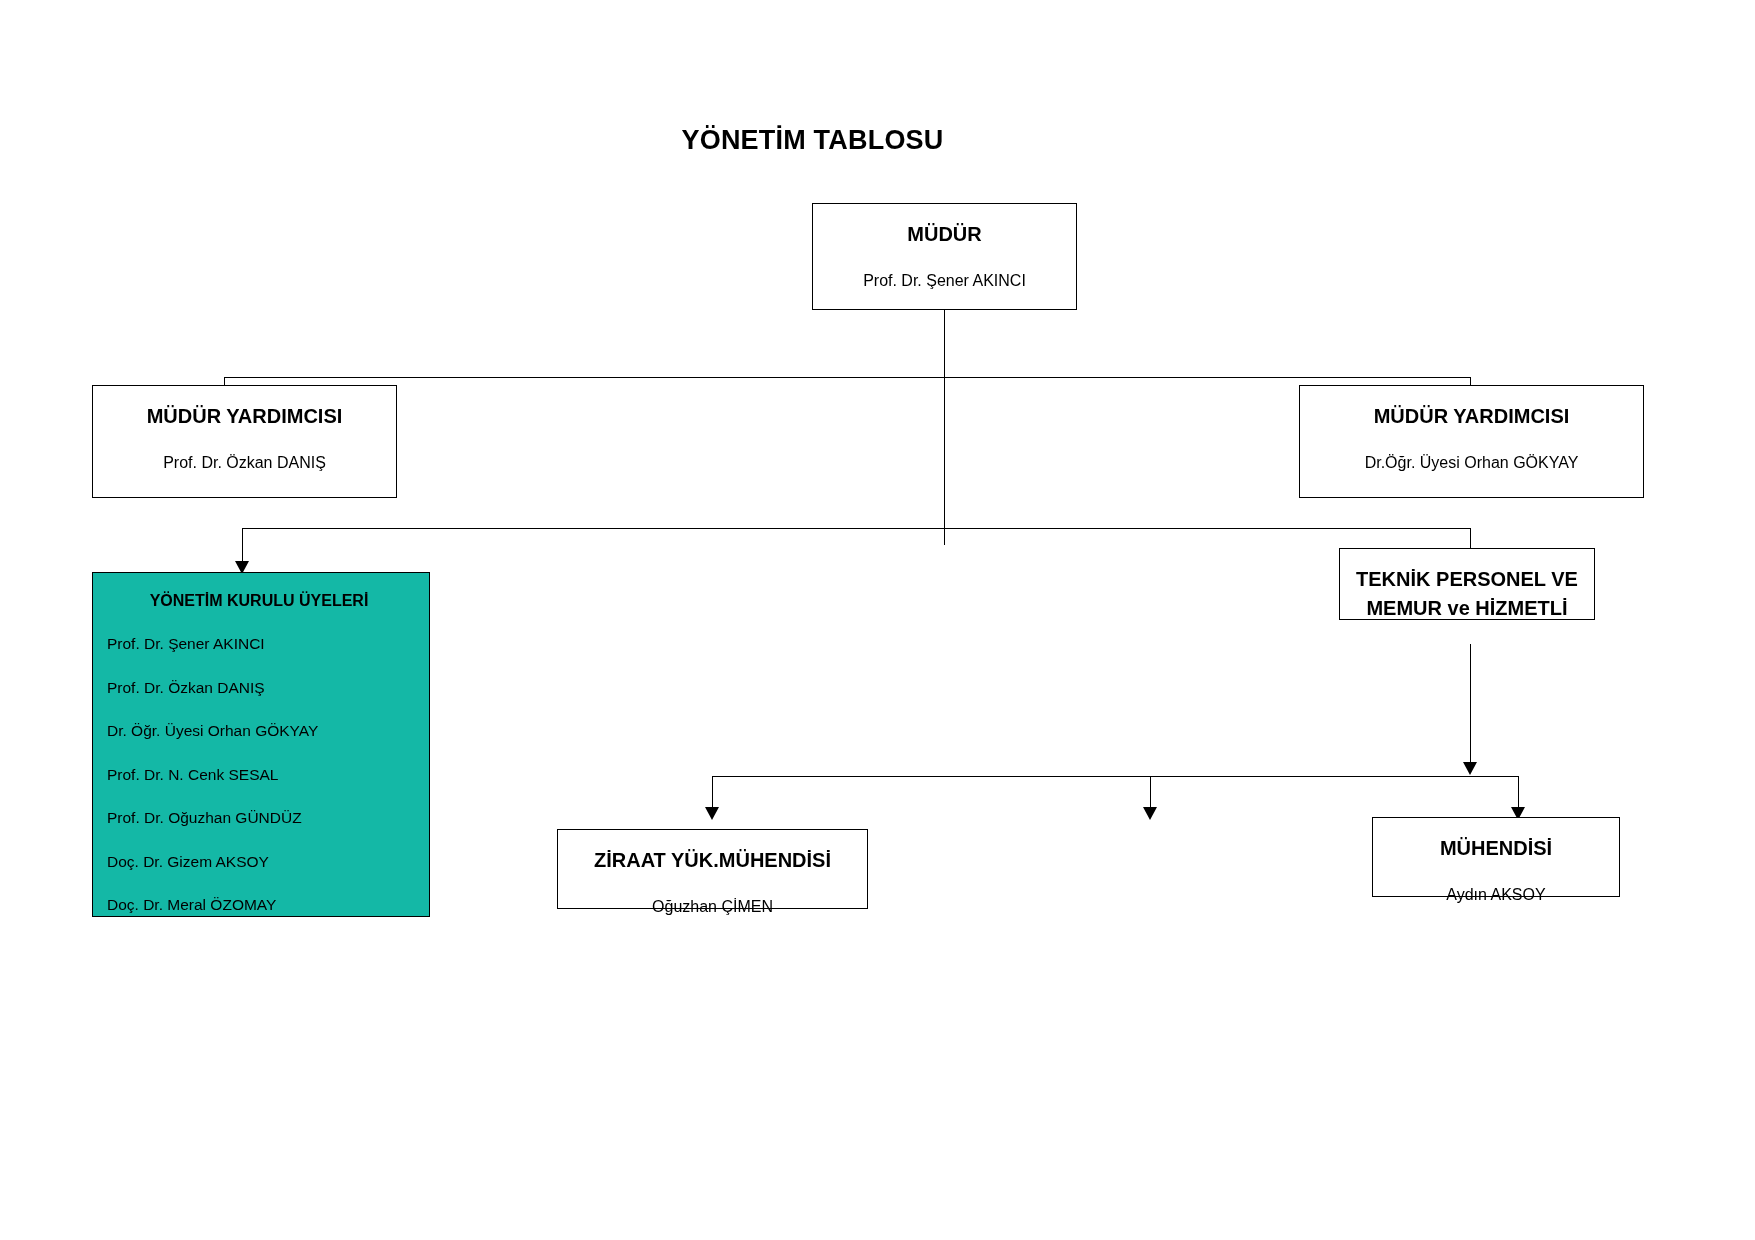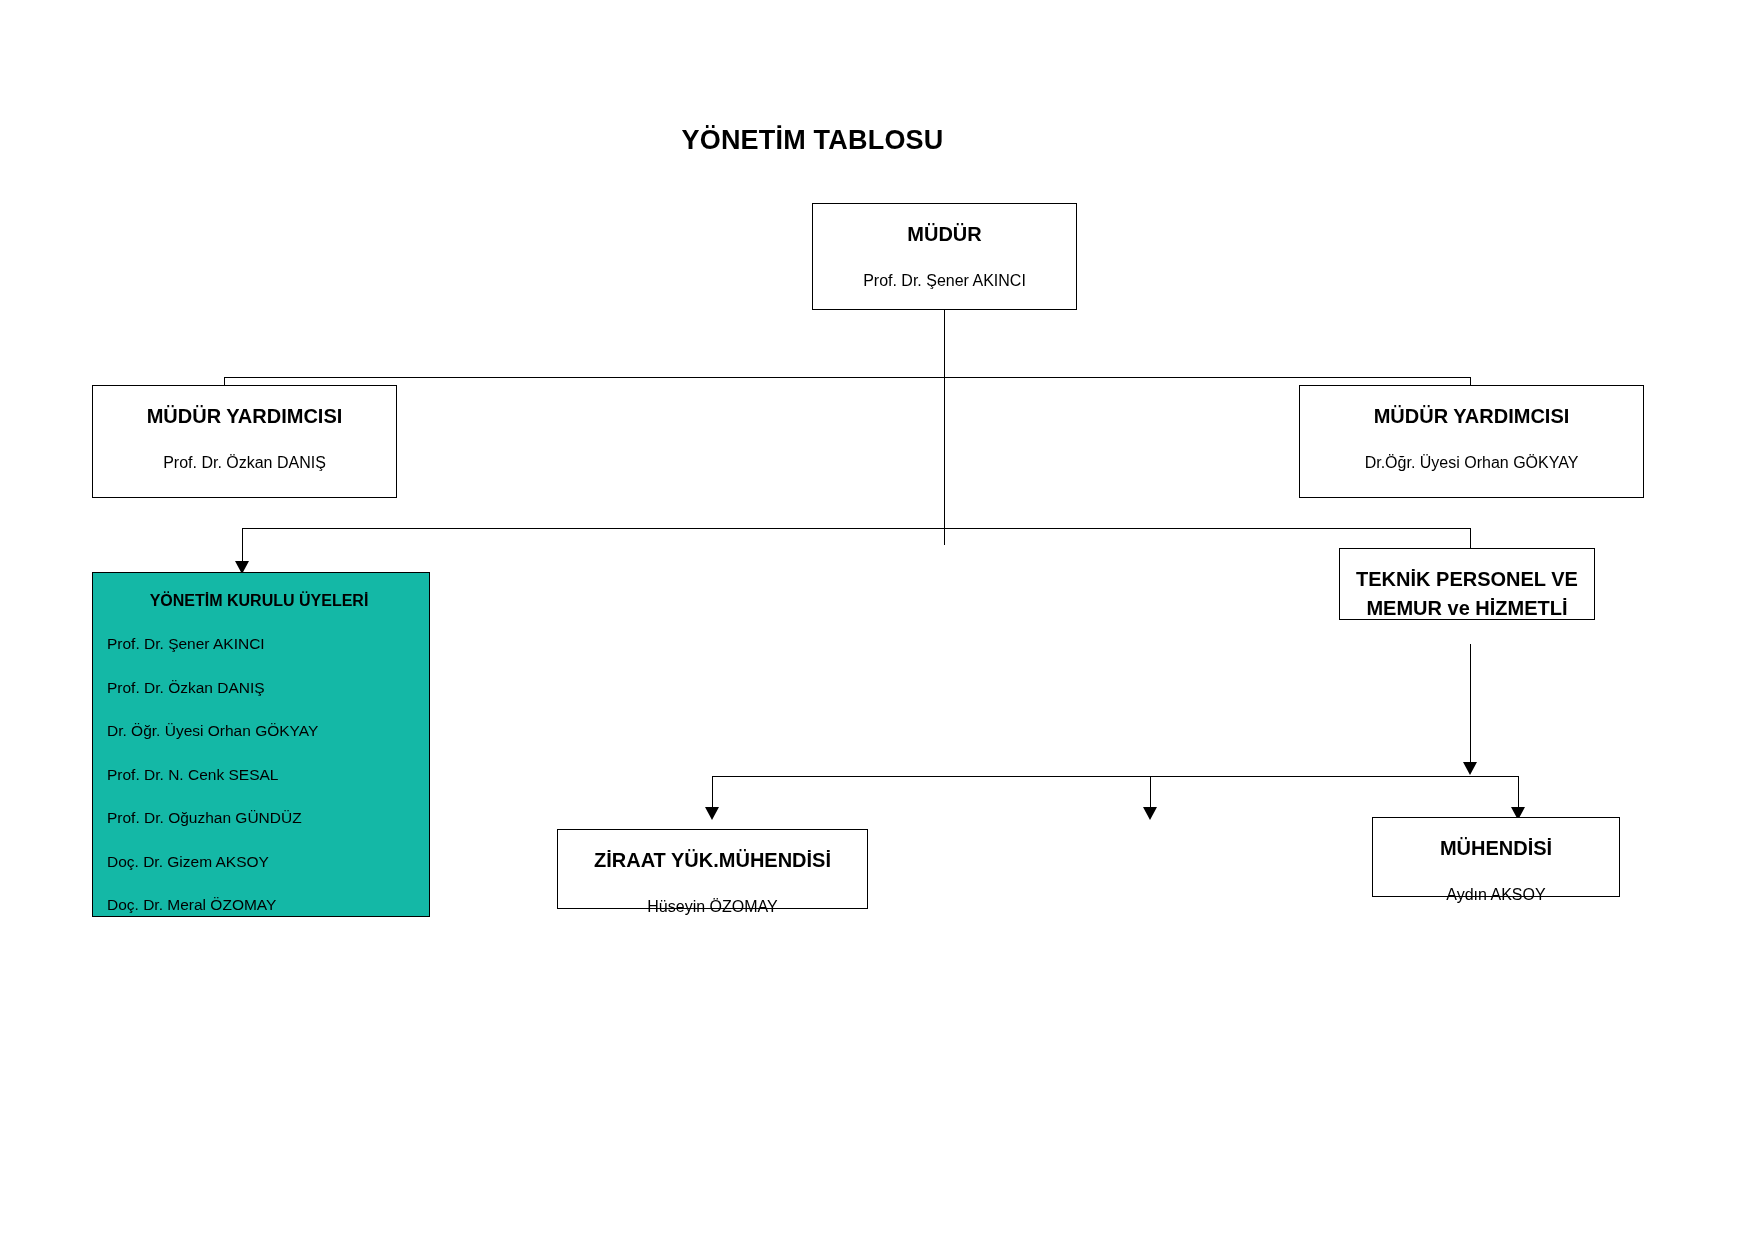--- a/index.html
+++ b/index.html
@@ -168,21 +168,21 @@
   <div class="arrow-down" style="left:705px; top:807px;"></div>
 
   <div class="vline" style="left:1150px; top:776px; height:33px;"></div>
   <div class="arrow-down" style="left:1143px; top:807px;"></div>
 
   <div class="vline" style="left:1518px; top:776px; height:33px;"></div>
   <div class="arrow-down" style="left:1511px; top:807px;"></div>
 
   <div class="node" style="left:557px; top:817px; width:311px; height:80px;margin-top:12px;">
     <div class="node-title">ZİRAAT YÜK.MÜHENDİSİ</div>
-    <div class="node-person">Hüseyin ÖZOMAY</div>
+    <div class="node-person">Oğuzhan ÇİMEN</div>
   </div>
 
 
   <div class="node" style="left:1372px; top:817px; width:248px; height:80px;">
     <div class="node-title">MÜHENDİSİ</div>
     <div class="node-person">Aydın AKSOY</div>
   </div>
 
 </div>
 

